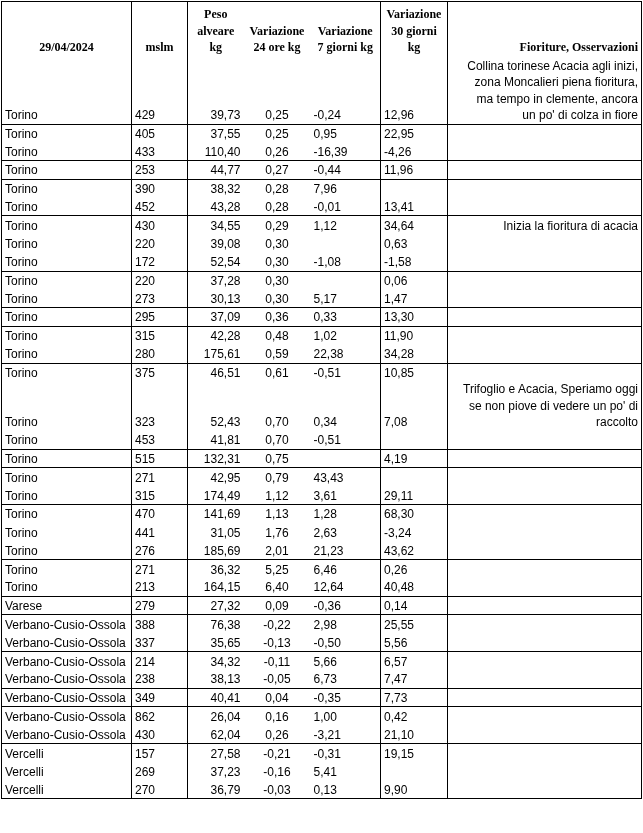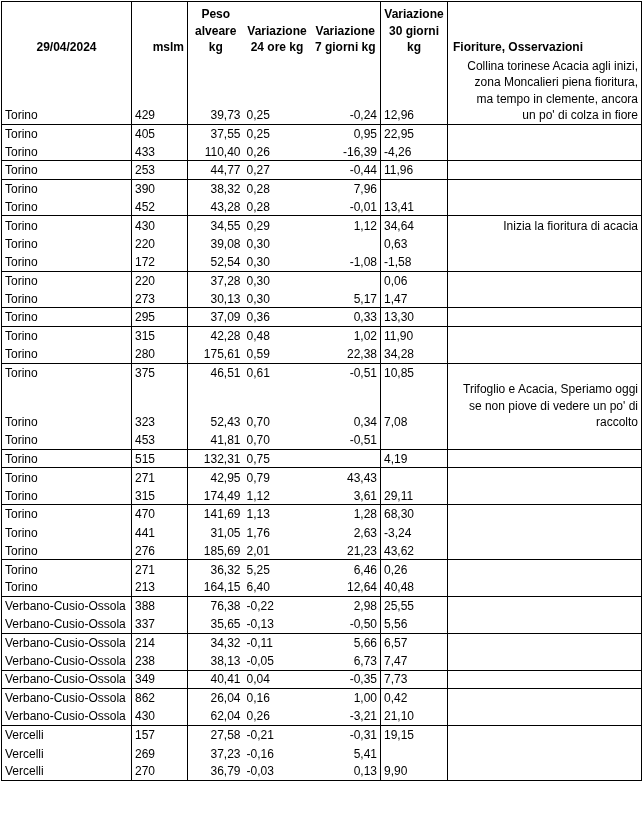--- a/index.html
+++ b/index.html
@@ -10,29 +10,29 @@
     width: 640px;
     border: 1px solid #000;
     font-family: "Liberation Sans", sans-serif;
     font-size: 12px; color: #000;
   }
   table.sheet td, table.sheet th {
     padding: 0 3px; line-height: 16.5px;
     vertical-align: bottom; white-space: nowrap; overflow: hidden;
     border: none;
   }
-  table.sheet th { font-weight: bold; text-align: center; padding-bottom: 2px; }
+  table.sheet th { font-weight: bold; text-align: center; padding-bottom: 2px; font-family: Liberation Serif, serif; }
   tr.hdr { height: 56px; }
   tr.r { height: 18.4px; }
   tr.end td, tr.end th { border-bottom: 1px solid #000; }
   .c1 { text-align: left; border-right: 1px solid #000 !important; }
   .c2 { border-right: 1px solid #000 !important; }
   .c3 { text-align: right; }
-  .c4 { text-align: left; }
-  .c5 { text-align: right; border-right: 1px solid #000 !important; }
+  .c4 { text-align: center; }
+  .c5 { border-right: 1px solid #000 !important; }
   .c6 { border-right: 1px solid #000 !important; }
   .c7 { text-align: right; padding-left: 5px !important; }
   td.tall4 { padding-top: 2px; padding-bottom: 1px; }
   td.tall3 { padding-bottom: 1px; margin-left: 46px; }
   .hl { display: block; }
 </style>
 </head>
 <body>
 
 <table class="sheet">
@@ -41,40 +41,40 @@
       <col style="width:56px">
       <col style="width:56px">
       <col style="width:67px">
       <col style="width:70px">
       <col style="width:67px">
       <col style="width:194px">
   </colgroup>
   <tbody>
       <tr class="hdr">
     <th class="c1" style="text-align:center">29/04/2024</th>
-    <th class="c2" style="text-align:right">mslm</th>
+    <th class="c2" style="text-align:center">mslm</th>
     <th class="c3" style="text-align:center">
       <span class="hl">Peso</span>
       <span class="hl">alveare</span>
       <span class="hl">kg</span>
     </th>
     <th class="c4" style="text-align:center">
       <span class="hl">Variazione</span>
       <span class="hl">24 ore kg</span>
     </th>
     <th class="c5" style="text-align:center">
       <span class="hl">Variazione</span>
       <span class="hl">7 giorni kg</span>
     </th>
     <th class="c6" style="text-align:center">
       <span class="hl">Variazione</span>
       <span class="hl">30 giorni</span>
       <span class="hl">kg</span>
     </th>
-    <th class="c7" style="text-align:left">Fioriture, Osservazioni</th>
+    <th class="c7" style="text-align:right">Fioriture, Osservazioni</th>
   </tr>
 
   <tr class="r end">
     <td class="c1">Torino</td>
     <td class="c2">429</td>
     <td class="c3">39,73</td>
     <td class="c4">0,25</td>
     <td class="c5">-0,24</td>
     <td class="c6">12,96</td>
     <td class="c7 tall4">
@@ -312,20 +312,29 @@
   <tr class="r end">
     <td class="c1">Torino</td>
     <td class="c2">213</td>
     <td class="c3">164,15</td>
     <td class="c4">6,40</td>
     <td class="c5">12,64</td>
     <td class="c6">40,48</td>
     <td class="c7"></td>
   </tr>
 
+  <tr class="r end">
+    <td class="c1">Varese</td>
+    <td class="c2">279</td>
+    <td class="c3">27,32</td>
+    <td class="c4">0,09</td>
+    <td class="c5">-0,36</td>
+    <td class="c6">0,14</td>
+    <td class="c7"></td>
+  </tr>
 
   <tr class="r">
     <td class="c1">Verbano-Cusio-Ossola</td>
     <td class="c2">388</td>
     <td class="c3">76,38</td>
     <td class="c4">-0,22</td>
     <td class="c5">2,98</td>
     <td class="c6">25,55</td>
     <td class="c7"></td>
   </tr>

